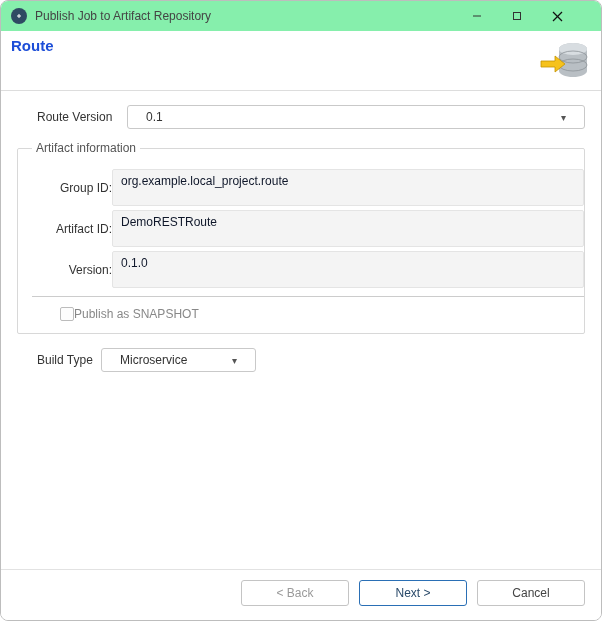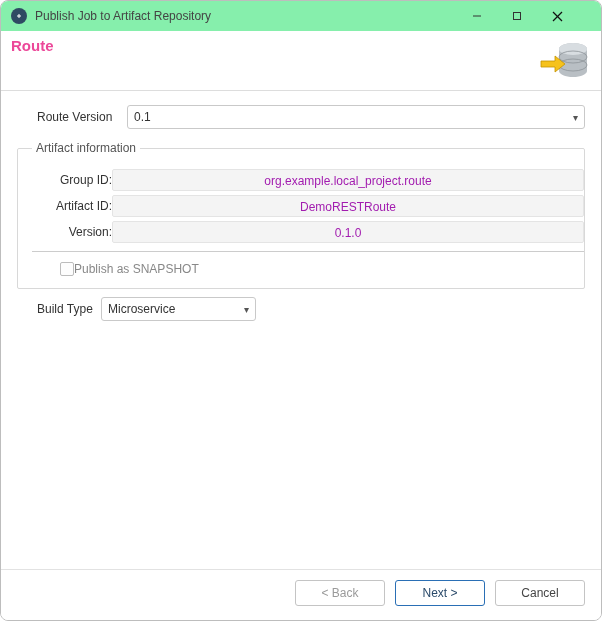--- a/index.html
+++ b/index.html
@@ -43,21 +43,21 @@
     position: relative;
     height: 60px;
     padding: 6px 16px 0 10px;
     border-bottom: 1px solid #ddd;
     background: #fff;
   }
   .header h1 {
     margin: 0;
     font-size: 15px;
     font-weight: 700;
-    color: #ec4899;
+    color: #1d4ed8;
   }
   .db-icon {
     position: absolute;
     right: 10px;
     top: 4px;
   }
   .content {
     flex: 1;
     padding: 14px 16px 10px 16px;
     background: #fff;
@@ -73,60 +73,59 @@
     margin-left: 20px;
   }
   .combo {
     flex: 1;
     height: 24px;
     border: 1px solid #c9c9c9;
     border-radius: 3px;
     background: #fff;
     display: flex;
     align-items: center;
-    padding: 0 6px;
+    padding: 0 18px;
     position: relative;
   }
   .combo .val { flex: 1; color: #333; }
   .combo .chev {
     font-size: 10px; color: #555;
   }
   .combo.small { flex: 0 0 155px; }
   fieldset.group {
     border: 1px solid #d8d8d8;
     border-radius: 2px;
-    margin: 6px 0 8px 0;
+    margin: 6px 0 14px 0;
     padding: 10px 0 12px 14px;
   }
   fieldset.group legend {
     padding: 0 4px;
     color: #555;
     font-size: 12px;
   }
   .field-row {
     display: flex;
     align-items: center;
     margin: 4px 0;
   }
   .field-row label {
     width: 80px;
     text-align: right;
     color: #333;
     padding-left: 22px;
   }
   .ro-input {
     flex: 1;
-    height: 22px;
+    height: 37px;
     line-height: 22px;
     padding: 0 8px;
     background: #f4f4f4;
     border: 1px solid #e4e4e4;
     border-radius: 2px;
-    color: #a21caf;
-    text-align: center;
+    color: #0f172a;
   }
   .divider {
     height: 1px;
     background: #ccc;
     margin: 8px 0 10px 0;
   }
   .check-row {
     display: flex;
     align-items: center;
     gap: 0;
@@ -141,21 +140,21 @@
   }
   .footer {
     border-top: 1px solid #e2e2e2;
     padding: 10px 16px 14px 16px;
     display: flex;
     justify-content: flex-end;
     gap: 10px;
     background: #fff;
   }
   .btn {
-    width: 90px;
+    width: 108px;
     height: 26px;
     border: 1px solid #c4c4c4;
     border-radius: 3px;
     background: #fff;
     color: #444;
     display: flex;
     align-items: center;
     justify-content: center;
     font-size: 12px;
   }

